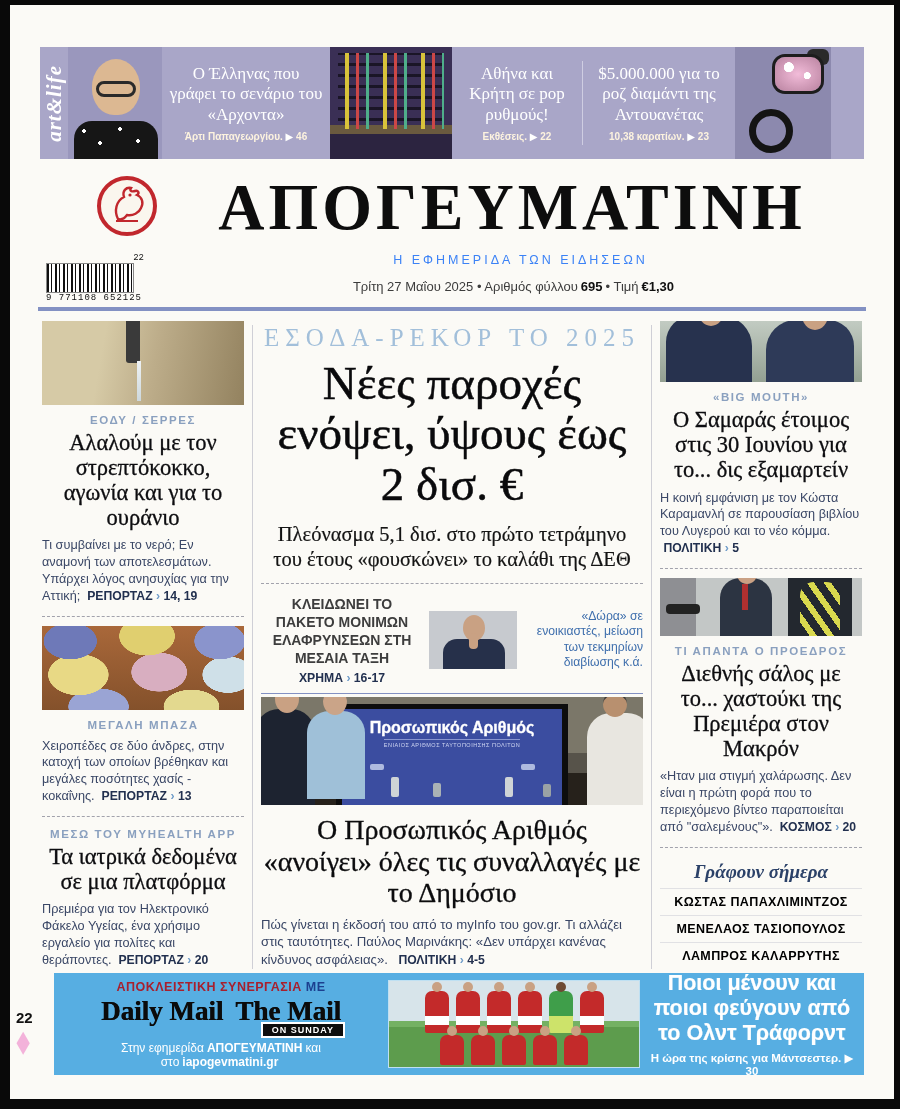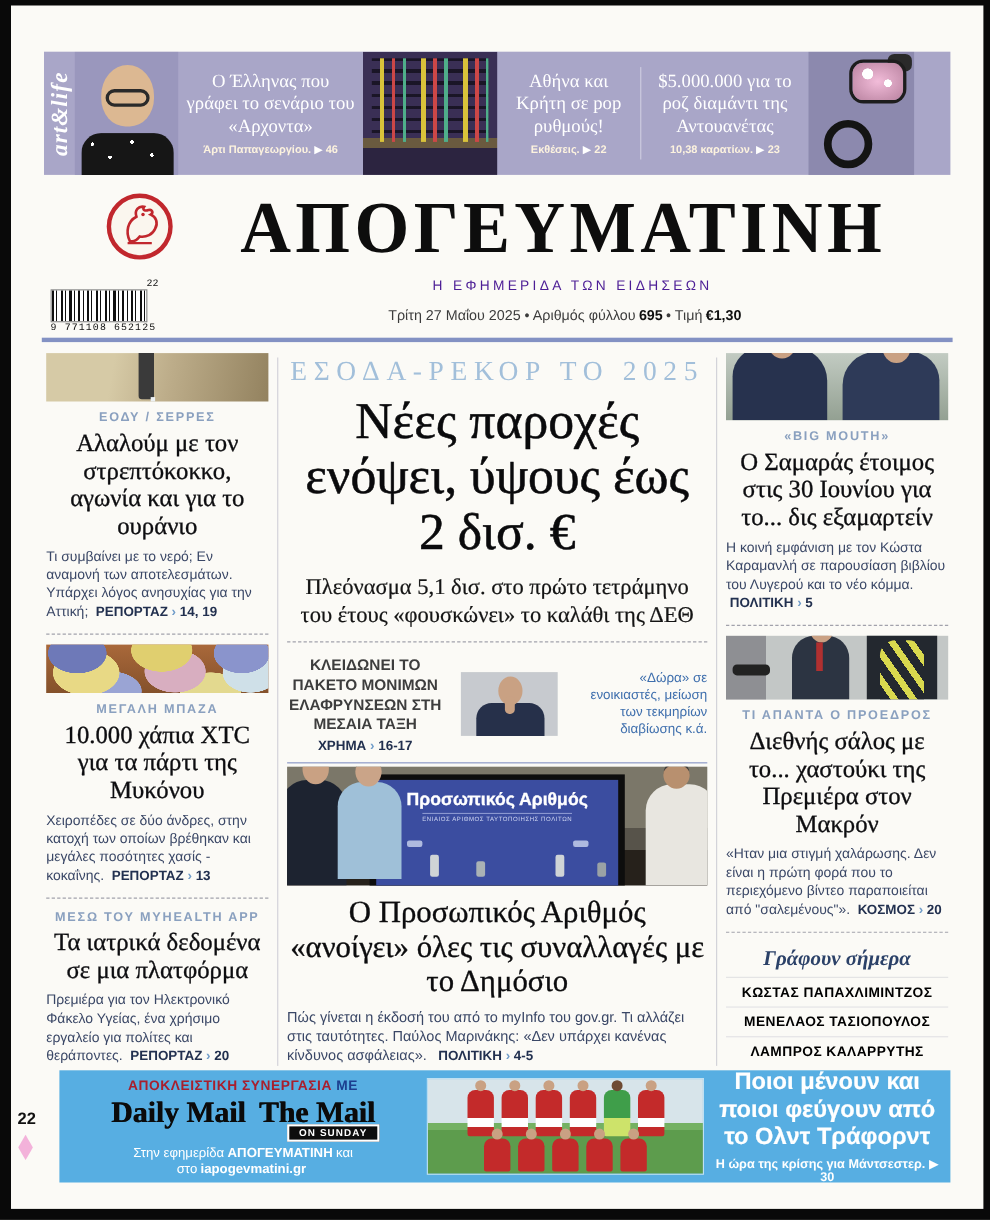--- a/index.html
+++ b/index.html
@@ -31,21 +31,21 @@
   .b-building { width:122px; background:linear-gradient(#3a2f55 0 70%,#6a5a3f 70% 78%,#2c2440 78% 100%); }
   .b-building .win { position:absolute; inset:6px 8px 30px 8px; background:repeating-linear-gradient(90deg,transparent 0 7px,#d9c23a 7px 11px,transparent 11px 18px,#cc4747 18px 21px,transparent 21px 28px,#4fae8a 28px 31px,transparent 31px 38px),repeating-linear-gradient(0deg,transparent 0 8px,rgba(0,0,0,.55) 8px 11px); }
   .b-ring { width:96px; background:#8c89ae; }
   .b-ring .band { position:absolute; left:14px; bottom:6px; width:44px; height:44px; border:7px solid #141414; border-radius:50%; }
   .b-ring .gem { position:absolute; right:10px; top:10px; width:46px; height:34px; border-radius:10px; background:radial-gradient(circle at 30% 30%,#fff 0 12%,transparent 13%),radial-gradient(circle at 70% 55%,#fff 0 9%,transparent 10%),radial-gradient(#f2bcd9,#b8829f); box-shadow:0 0 0 3px #1d1d1d; }
   .b-ring .gem2 { position:absolute; right:2px; top:2px; width:22px; height:16px; border-radius:6px; background:#2a2a2a; }
 
   
   .logo { position:absolute; left:86px; top:170px; width:62px; height:62px; }
   .masthead-title { position:absolute; left:150px; right:30px; top:164px; text-align:center; font-family:"Liberation Serif","DejaVu Serif",serif; font-weight:bold; font-size:64px; letter-spacing:4px; color:#0d0d0d; transform:scaleY(1.04); transform-origin:top; white-space:nowrap; }
-  .masthead-tagline { position:absolute; left:150px; right:13px; top:248px; text-align:center; font-size:12.5px; letter-spacing:3px; color:#4c1d95; }
+  .masthead-tagline { position:absolute; left:150px; right:13px; top:248px; text-align:center; font-size:12.5px; letter-spacing:3px; color:#3b82f6; }
   .dateline { position:absolute; left:150px; right:30px; top:274px; text-align:center; font-size:13px; color:#3c3c3c; }
   .dateline b { color:#101010; }
   .dateline span { margin:0 3px; }
   .barcode { position:absolute; left:36px; top:258px; width:96px; }
   .barcode .stripes { width:88px; height:30px; background:repeating-linear-gradient(90deg,#101010 0 2px,#fff 2px 4px,#101010 4px 5px,#fff 5px 8px); border:1px solid #888; }
   .barcode .num { font-family:"Liberation Mono","DejaVu Sans Mono",monospace; font-size:9px; color:#111; letter-spacing:1px; }
   .barcode .topnum { position:absolute; right:-2px; top:-10px; font-family:"Liberation Mono","DejaVu Sans Mono",monospace; font-size:9px; color:#111; }
   .rule-blue { position:absolute; left:28px; right:28px; top:302px; height:4px; background:#8391c3; }
 
   
@@ -77,21 +77,21 @@
   .ph-macron .body1 { position:absolute; left:60px; bottom:0; width:52px; height:58px; background:#2c3442; border-radius:20px 20px 0 0; }
   .ph-macron .head1 { position:absolute; left:76px; bottom:52px; width:22px; height:26px; background:#caa184; border-radius:50%; }
   .ph-macron .tie { position:absolute; left:82px; bottom:26px; width:6px; height:26px; background:#b03030; }
   .ph-macron .body2 { position:absolute; right:10px; bottom:0; width:64px; height:84px; background:#23282f; border-radius:24px 24px 0 0; }
   .ph-macron .vest { position:absolute; right:22px; bottom:0; width:40px; height:54px; background:repeating-linear-gradient(55deg,#23282f 0 8px,#d9d94e 8px 14px); border-radius:14px 14px 0 0; }
 
   
   .lead-kicker { text-align:center; font-family:"Liberation Serif","DejaVu Serif",serif; font-size:25px; letter-spacing:6px; color:#a2bfda; margin-top:3px; }
   .lead-head { text-align:center; font-family:"Liberation Serif","DejaVu Serif",serif; font-size:47px; line-height:1.07; color:#0a0a0c; -webkit-text-stroke:.5px #0a0a0c; margin-top:6px; }
   .lead-deck { text-align:center; font-family:"Liberation Serif","DejaVu Serif",serif; font-size:20.5px; line-height:1.22; color:#141414; margin-top:13px; -webkit-text-stroke:.2px #141414; }
-  .strip { display:flex; align-items:center; gap:16px; margin-top:2px; }
+  .strip { display:flex; align-items:center; gap:6px; margin-top:2px; }
   .strip-left { flex:1; text-align:center; }
   .strip-head { font-size:14px; font-weight:bold; color:#3d3d3d; line-height:1.3; }
   .strip-sec { margin-top:3px; }
   .strip-photo { width:88px; height:58px; position:relative; background:#c7cacf; overflow:hidden; flex:0 0 auto; }
   .strip-photo .sp-head { position:absolute; left:34px; top:4px; width:22px; height:26px; background:#c9a183; border-radius:50%; }
   .strip-photo .sp-body { position:absolute; left:14px; bottom:-4px; width:62px; height:34px; background:#26304a; border-radius:14px 14px 0 0; }
   .strip-photo .sp-hand { position:absolute; left:40px; top:22px; width:9px; height:16px; background:#c9a183; border-radius:4px; }
   .strip-note { width:120px; text-align:right; font-size:12.2px; line-height:1.28; color:#3f6fad; }
   .rule-blue2 { height:3px; background:#8391c3; margin-top:8px; }
 
@@ -224,21 +224,20 @@
       </div>
       <div class="kicker">ΕΟΔΥ / ΣΕΡΡΕΣ</div>
       <div class="s-head">Αλαλούμ με τον στρεπτόκοκκο, αγωνία και για το ουράνιο</div>
       <div class="s-body">
         <span>Τι συμβαίνει με το νερό; Εν αναμονή των αποτελεσμάτων. Υπάρχει λόγος ανησυχίας για την Αττική;</span>
         <span class="secline">&nbsp;<span>ΡΕΠΟΡΤΑΖ</span> <span class="pg-arrow">›</span> <span>14, 19</span></span>
       </div>
       <div class="dashed"></div>
       <div class="s-photo ph-pills"></div>
       <div class="kicker">ΜΕΓΑΛΗ ΜΠΑΖΑ</div>
-      <div class="s-head">10.000 χάπια XTC για τα πάρτι της Μυκόνου</div>
       <div class="s-body">
         <span>Χειροπέδες σε δύο άνδρες, στην κατοχή των οποίων βρέθηκαν και μεγάλες ποσότητες χασίς - κοκαΐνης.</span>
         <span class="secline">&nbsp;<span>ΡΕΠΟΡΤΑΖ</span> <span class="pg-arrow">›</span> <span>13</span></span>
       </div>
       <div class="dashed"></div>
       <div class="kicker" style="margin-top:2px">ΜΕΣΩ ΤΟΥ MYHEALTH APP</div>
       <div class="s-head">Τα ιατρικά δεδομένα σε μια πλατφόρμα</div>
       <div class="s-body">
         <span>Πρεμιέρα για τον Ηλεκτρονικό Φάκελο Υγείας, ένα χρήσιμο εργαλείο για πολίτες και θεράποντες.</span>
         <span class="secline">&nbsp;<span>ΡΕΠΟΡΤΑΖ</span> <span class="pg-arrow">›</span> <span>20</span></span>

